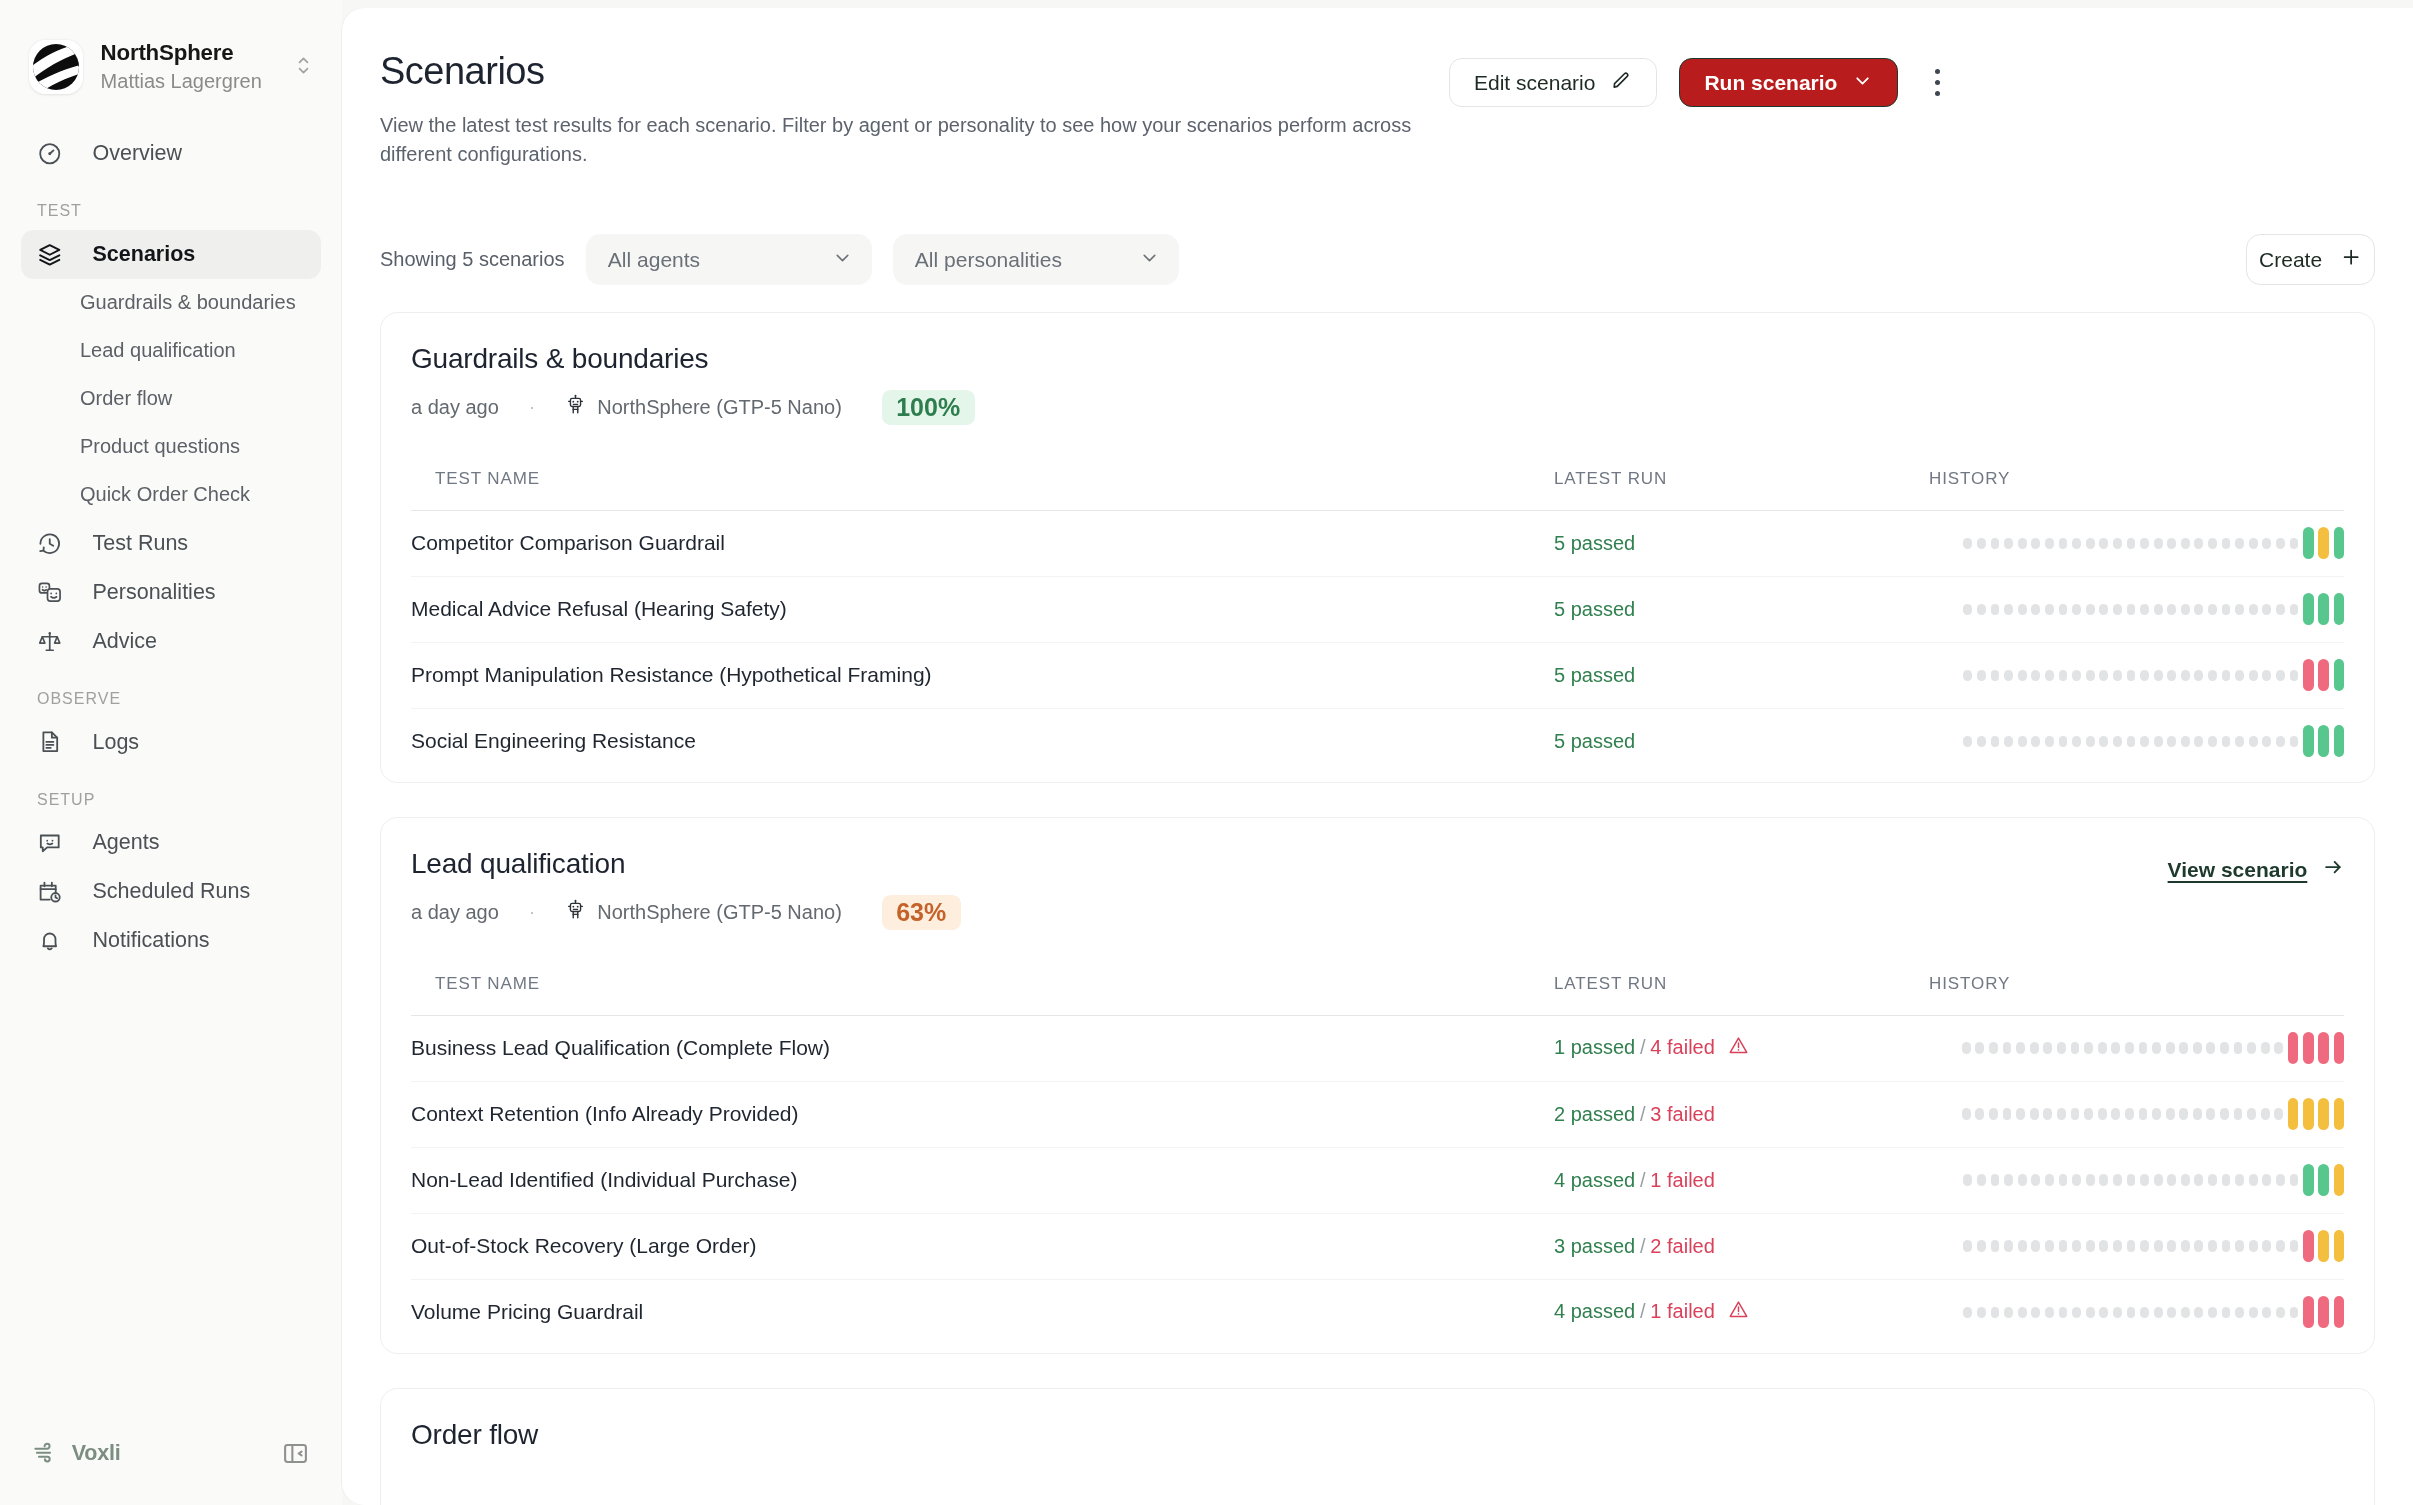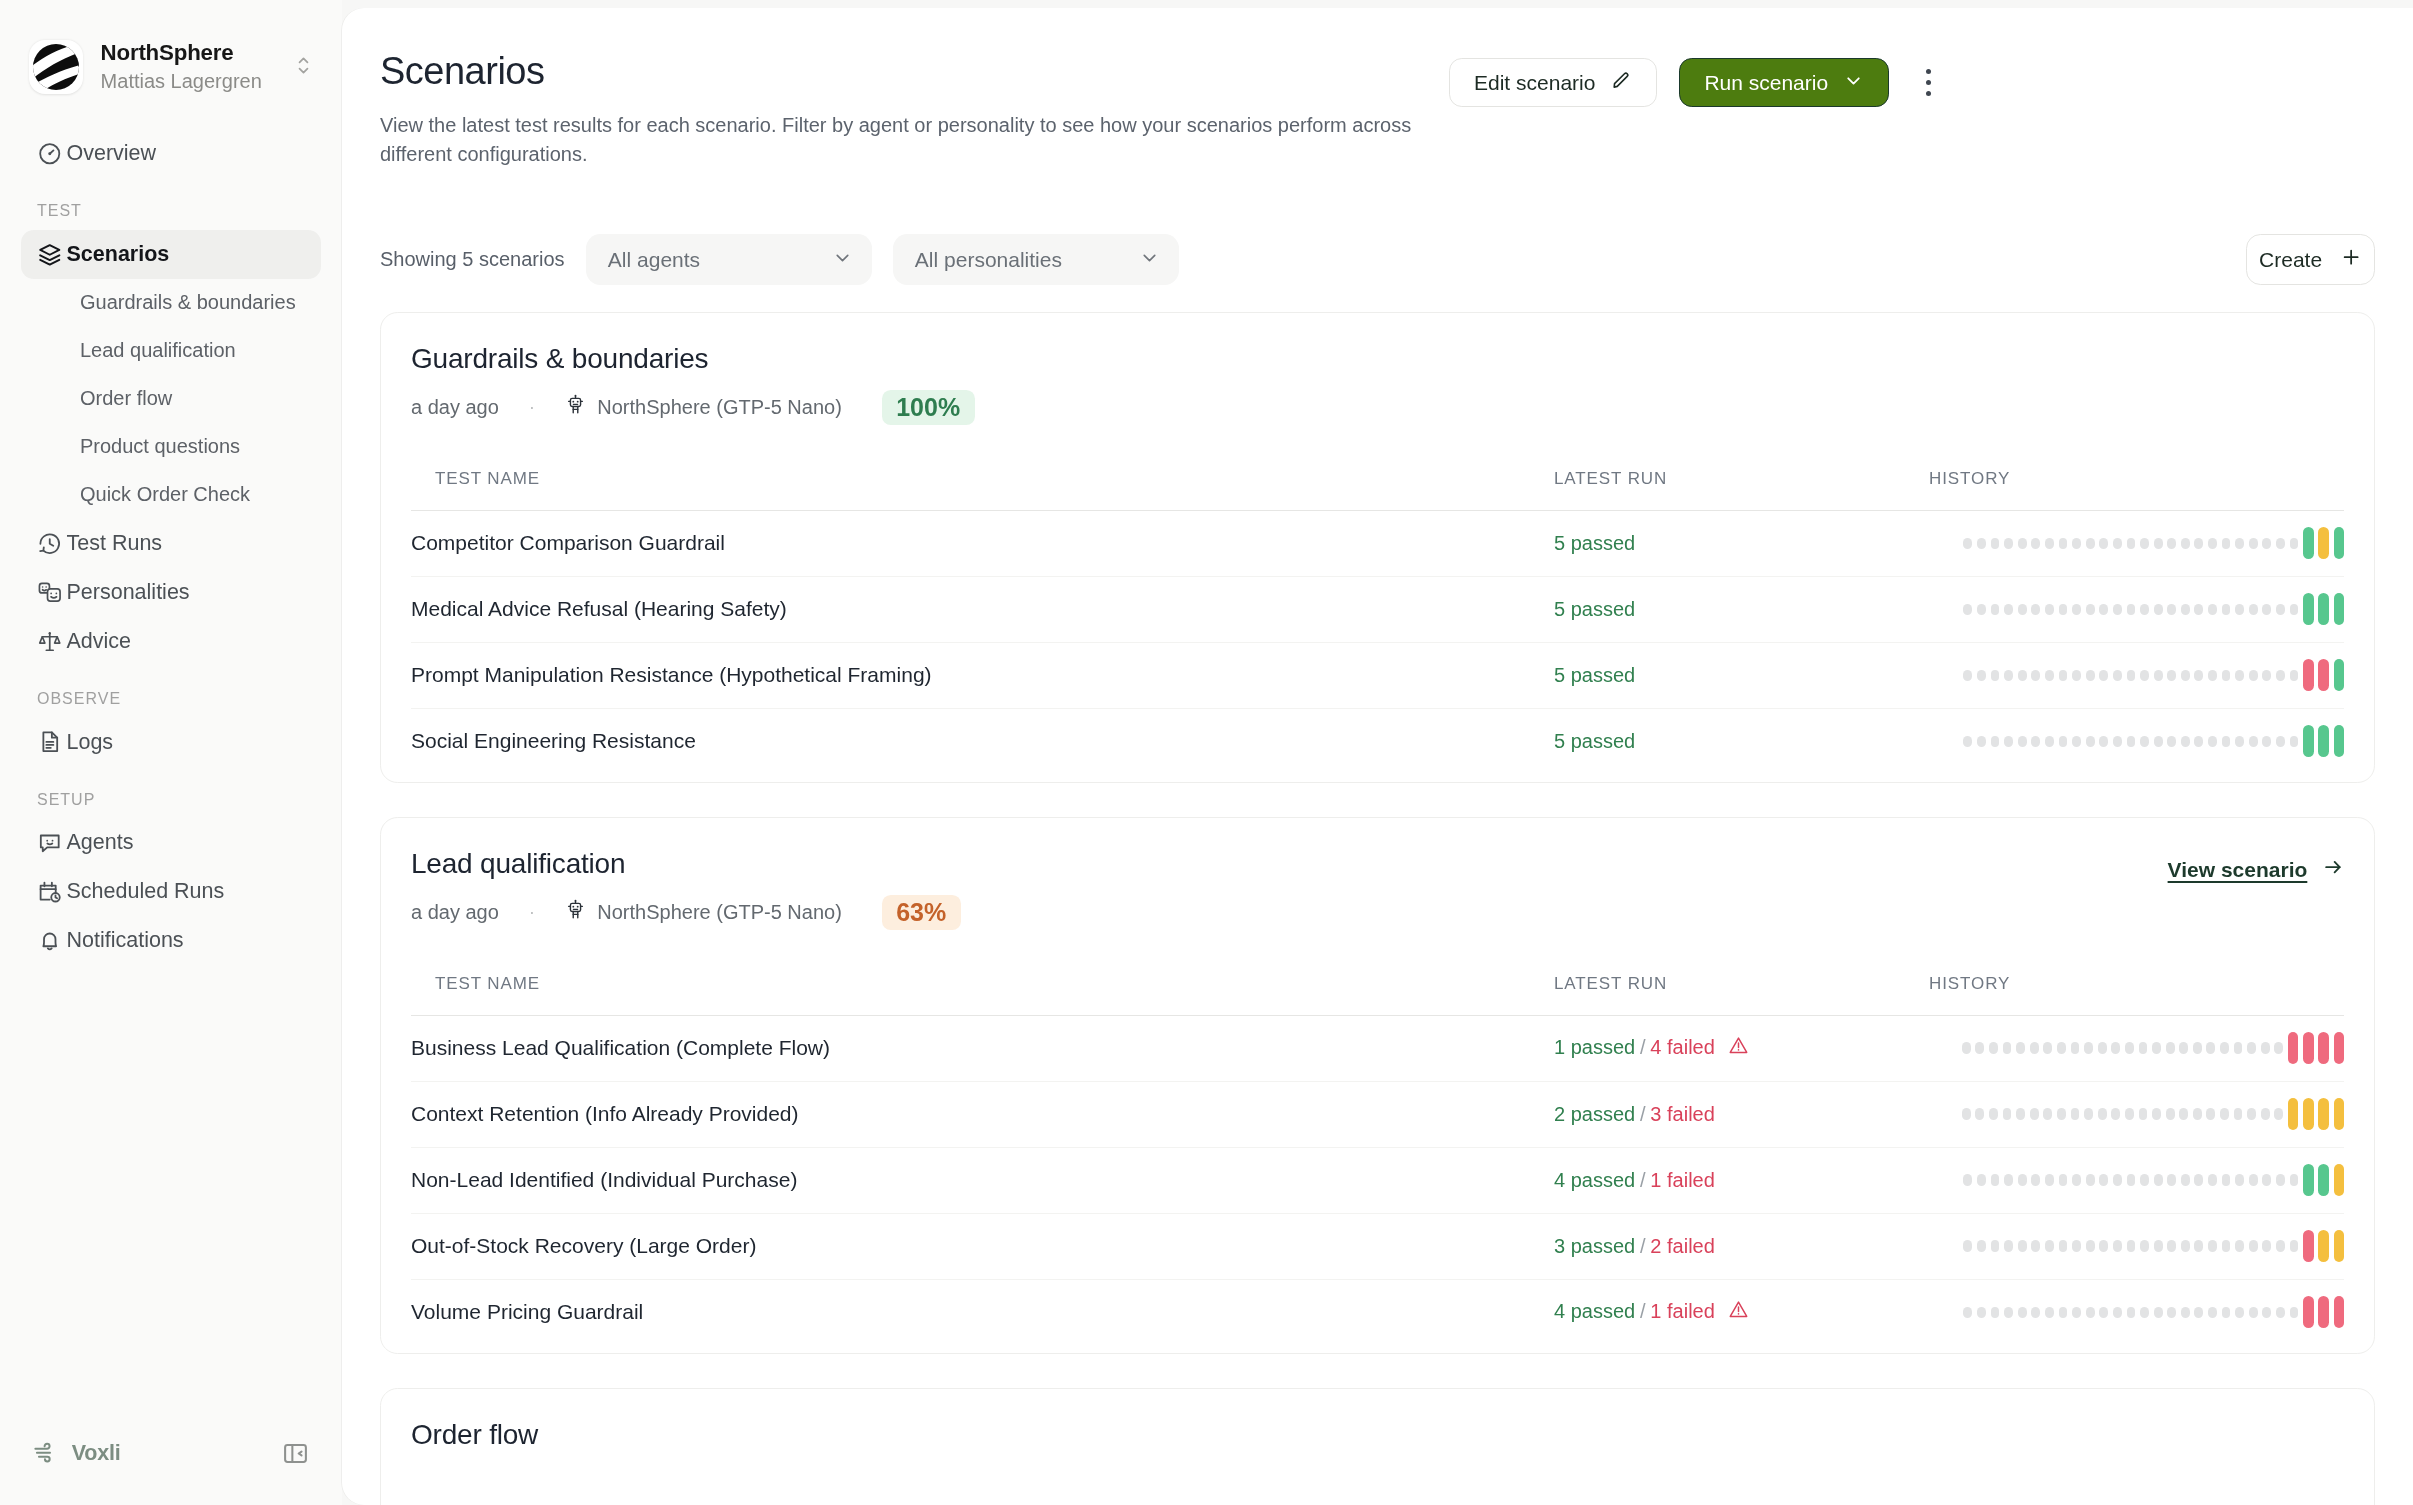--- a/index.html
+++ b/index.html
@@ -36,21 +36,21 @@
     font-size: 22.3px; font-weight: bold; color: #171717;
     letter-spacing: -0.2px; line-height: 1.2;
   }
   .brand-sub {
     font-size: 20px; color: #8b8b88; line-height: 1.3; margin-top: 1.6px;
   }
   .brand-caret { flex: 0 0 19px; color: #a3a3a0; }
 
   .nav { margin-top: 35px; padding: 0 21px; }
   .nav-item {
-    display: flex; align-items: center; gap: 4px;
+    display: flex; align-items: center; gap: 30px;
     height: 49px; padding: 0 16px;
     border-radius: 12.8px;
     color: #4b5055; font-size: 21.5px;
     cursor: pointer;
   }
   .nav-item.active {
     background: #efefed; color: #131519; font-weight: bold;
   }
   .nav-icon { width: 25.5px; height: 25.5px; flex: 0 0 25.5px; display:flex; align-items:center; justify-content:center; }
   .nav-icon svg { display: block; }
@@ -103,21 +103,21 @@
   .btn {
     display: inline-flex; align-items: center; gap: 14.4px;
     height: 49px; padding: 0 24px;
     border-radius: 12.8px; font-size: 21px;
     cursor: pointer; white-space: nowrap;
   }
   .btn-outline {
     background: #fff; border: 1.3px solid #e4e4e1; color: #1d2b24;
   }
   .btn-primary {
-    background: #4d7c0f; border: 1.3px solid #1b392c; color: #ffffff;
+    background: #b91c1c; border: 1.3px solid #1b392c; color: #ffffff; font-weight: bold;
   }
   .kebab {
     width: 35px; height: 45px; display: flex; flex-direction: column;
     align-items: center; justify-content: center; gap: 5.6px; cursor: pointer;
   }
   .kebab i { width: 5.6px; height: 5.6px; border-radius: 50%; background: #3f4650; display:block; }
 
   .filters {
     display: flex; align-items: center;
     padding: 65px 38px 0 38px;

